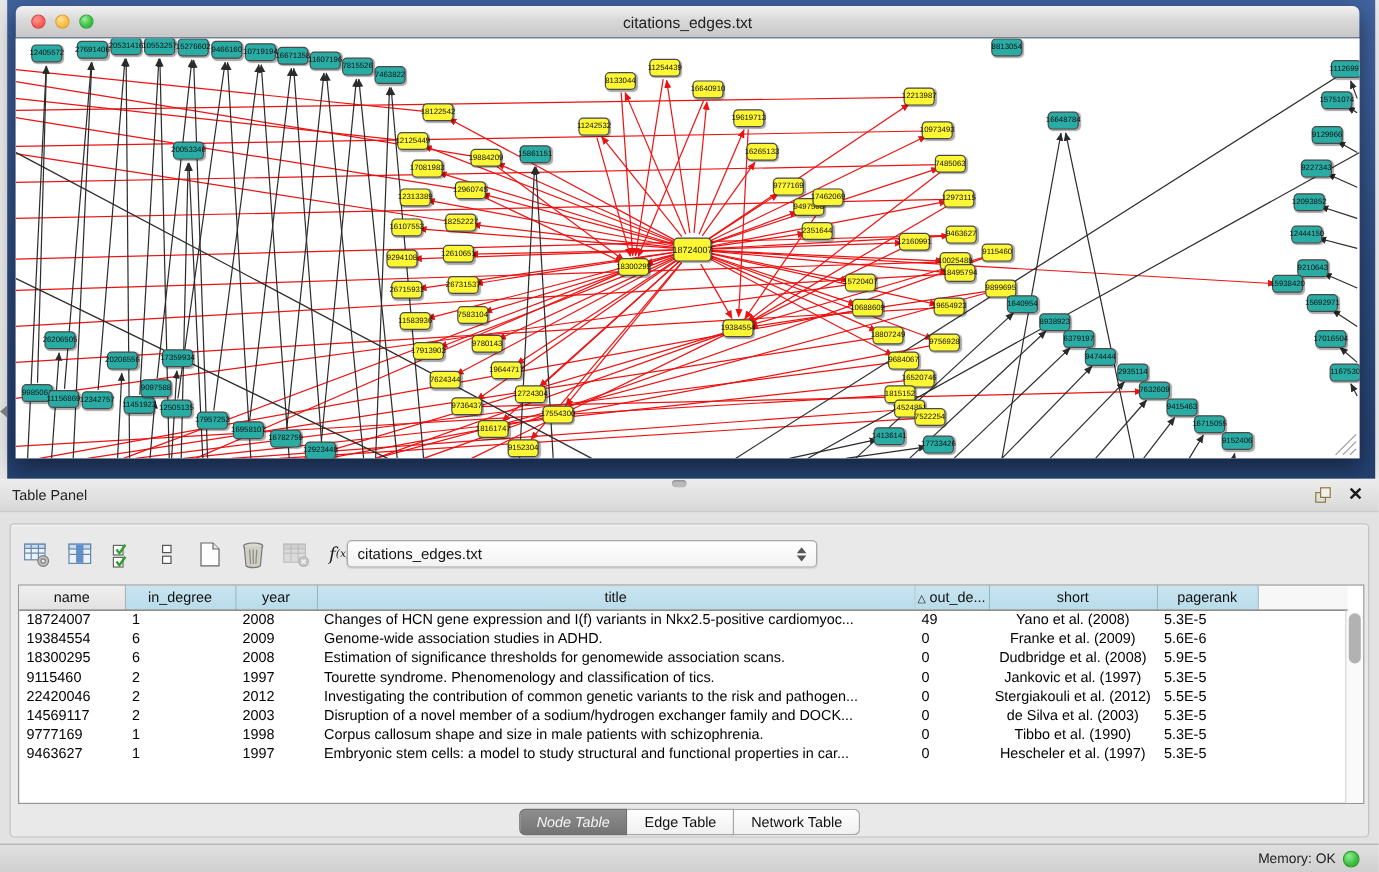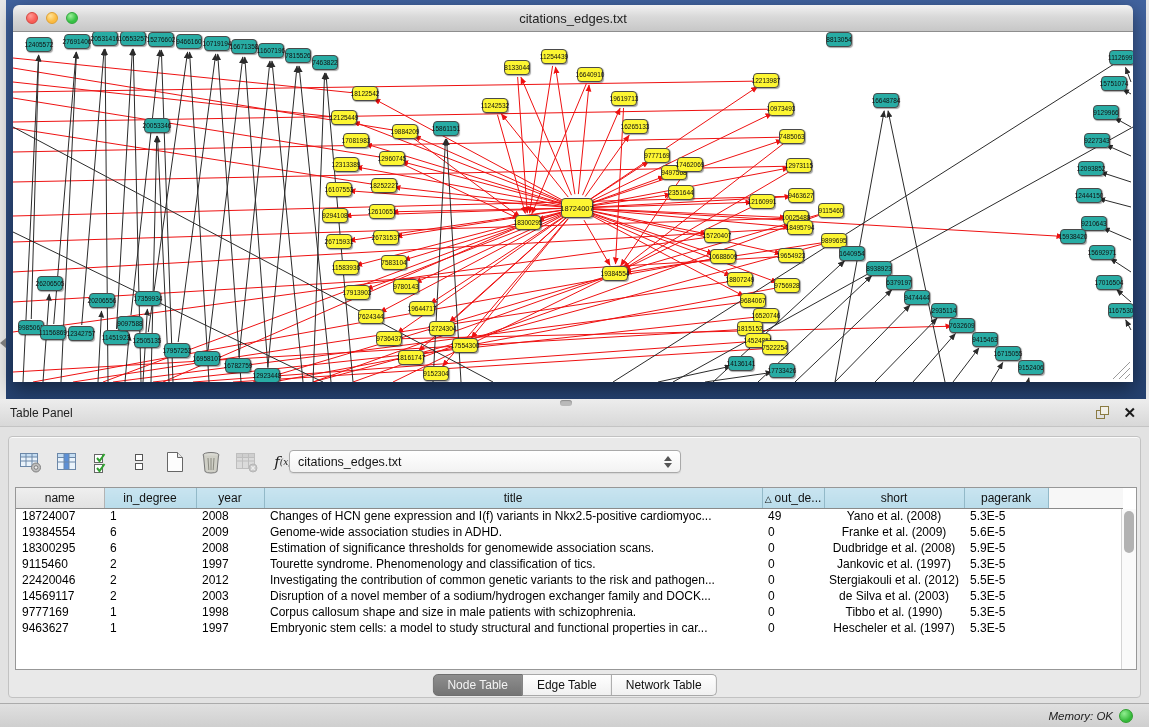--- a/index.html
+++ b/index.html
@@ -63,28 +63,28 @@
   th.fill{background:#F7F7F7;border-right:none;}
   th .sortglyph{font-size:9px;margin-right:3px;}
   td{height:16px;font-size:12px;color:#000;padding:0 0 0 6px;white-space:nowrap;overflow:hidden;}
   td.c{text-align:center;padding:0;}
   #vscroll{position:absolute;right:0;top:21px;width:15px;height:161px;background:#FAFAFA;border-left:1px solid #D5D5D5;}
   #vthumb{position:absolute;left:2px;top:2px;width:10px;height:42px;border-radius:6px;background:#B2B2B2;}
 
   #tabsbar{position:absolute;left:50%;transform:translateX(-50%);top:237px;display:flex;}
   .seg{height:22px;padding:0 14px;font-size:12px;display:flex;align-items:center;justify-content:center;
     background:linear-gradient(180deg,#FFFFFF,#F0F0F0);border:1px solid #A8A8A8;border-left:none;color:#111;}
-  .seg:first-child{border-left:1px solid #A8A8A8;border-radius:5px 0 0 5px;}
+  .seg:first-child{border-left:1px solid #A8A8A8;border-radius:5px 0 0 5px;font-style:italic;}
   .seg:last-child{border-radius:0 5px 5px 0;}
   .seg.active{background:linear-gradient(180deg,#8E8E8E,#747474);color:#F4F4F4;border-color:#6F6F6F;}
 
   
   #statusbar{position:absolute;left:0;top:703px;width:1149px;height:24px;background:linear-gradient(180deg,#E0E0E0,#CFCFCF);
     border-top:1px solid #ABABAB;display:flex;align-items:center;justify-content:flex-end;gap:6px;padding-right:16px;}
-  #statusbar .stext{font-size:11.5px;color:#222;font-style:italic;}
+  #statusbar .stext{font-size:11.5px;color:#222;}
   #memdot{width:14px;height:14px;border-radius:50%;border:1px solid #2E9E2E;
     background:radial-gradient(circle at 35% 30%,#90EE90,#35B93A 65%);}
   .xclose{font-size:15px;font-weight:bold;color:#1a1a1a;line-height:14px;}
 </style>
 </head>
 <body>
 
 <div id="desktop">
   <div id="netwin">
     <div id="titlebar">
@@ -498,21 +498,21 @@
               <td>5.3E-5</td>
               <td></td>
             </tr>
             <tr>
               <td>19384554</td>
               <td>6</td>
               <td>2009</td>
               <td>Genome-wide association studies in ADHD.</td>
               <td>0</td>
               <td class="c">Franke et al. (2009)</td>
-              <td>5.6E-5</td>
+              <td>5.6E-6</td>
               <td></td>
             </tr>
             <tr>
               <td>18300295</td>
               <td>6</td>
               <td>2008</td>
               <td>Estimation of significance thresholds for genomewide association scans.</td>
               <td>0</td>
               <td class="c">Dudbridge et al. (2008)</td>
               <td>5.9E-5</td>

